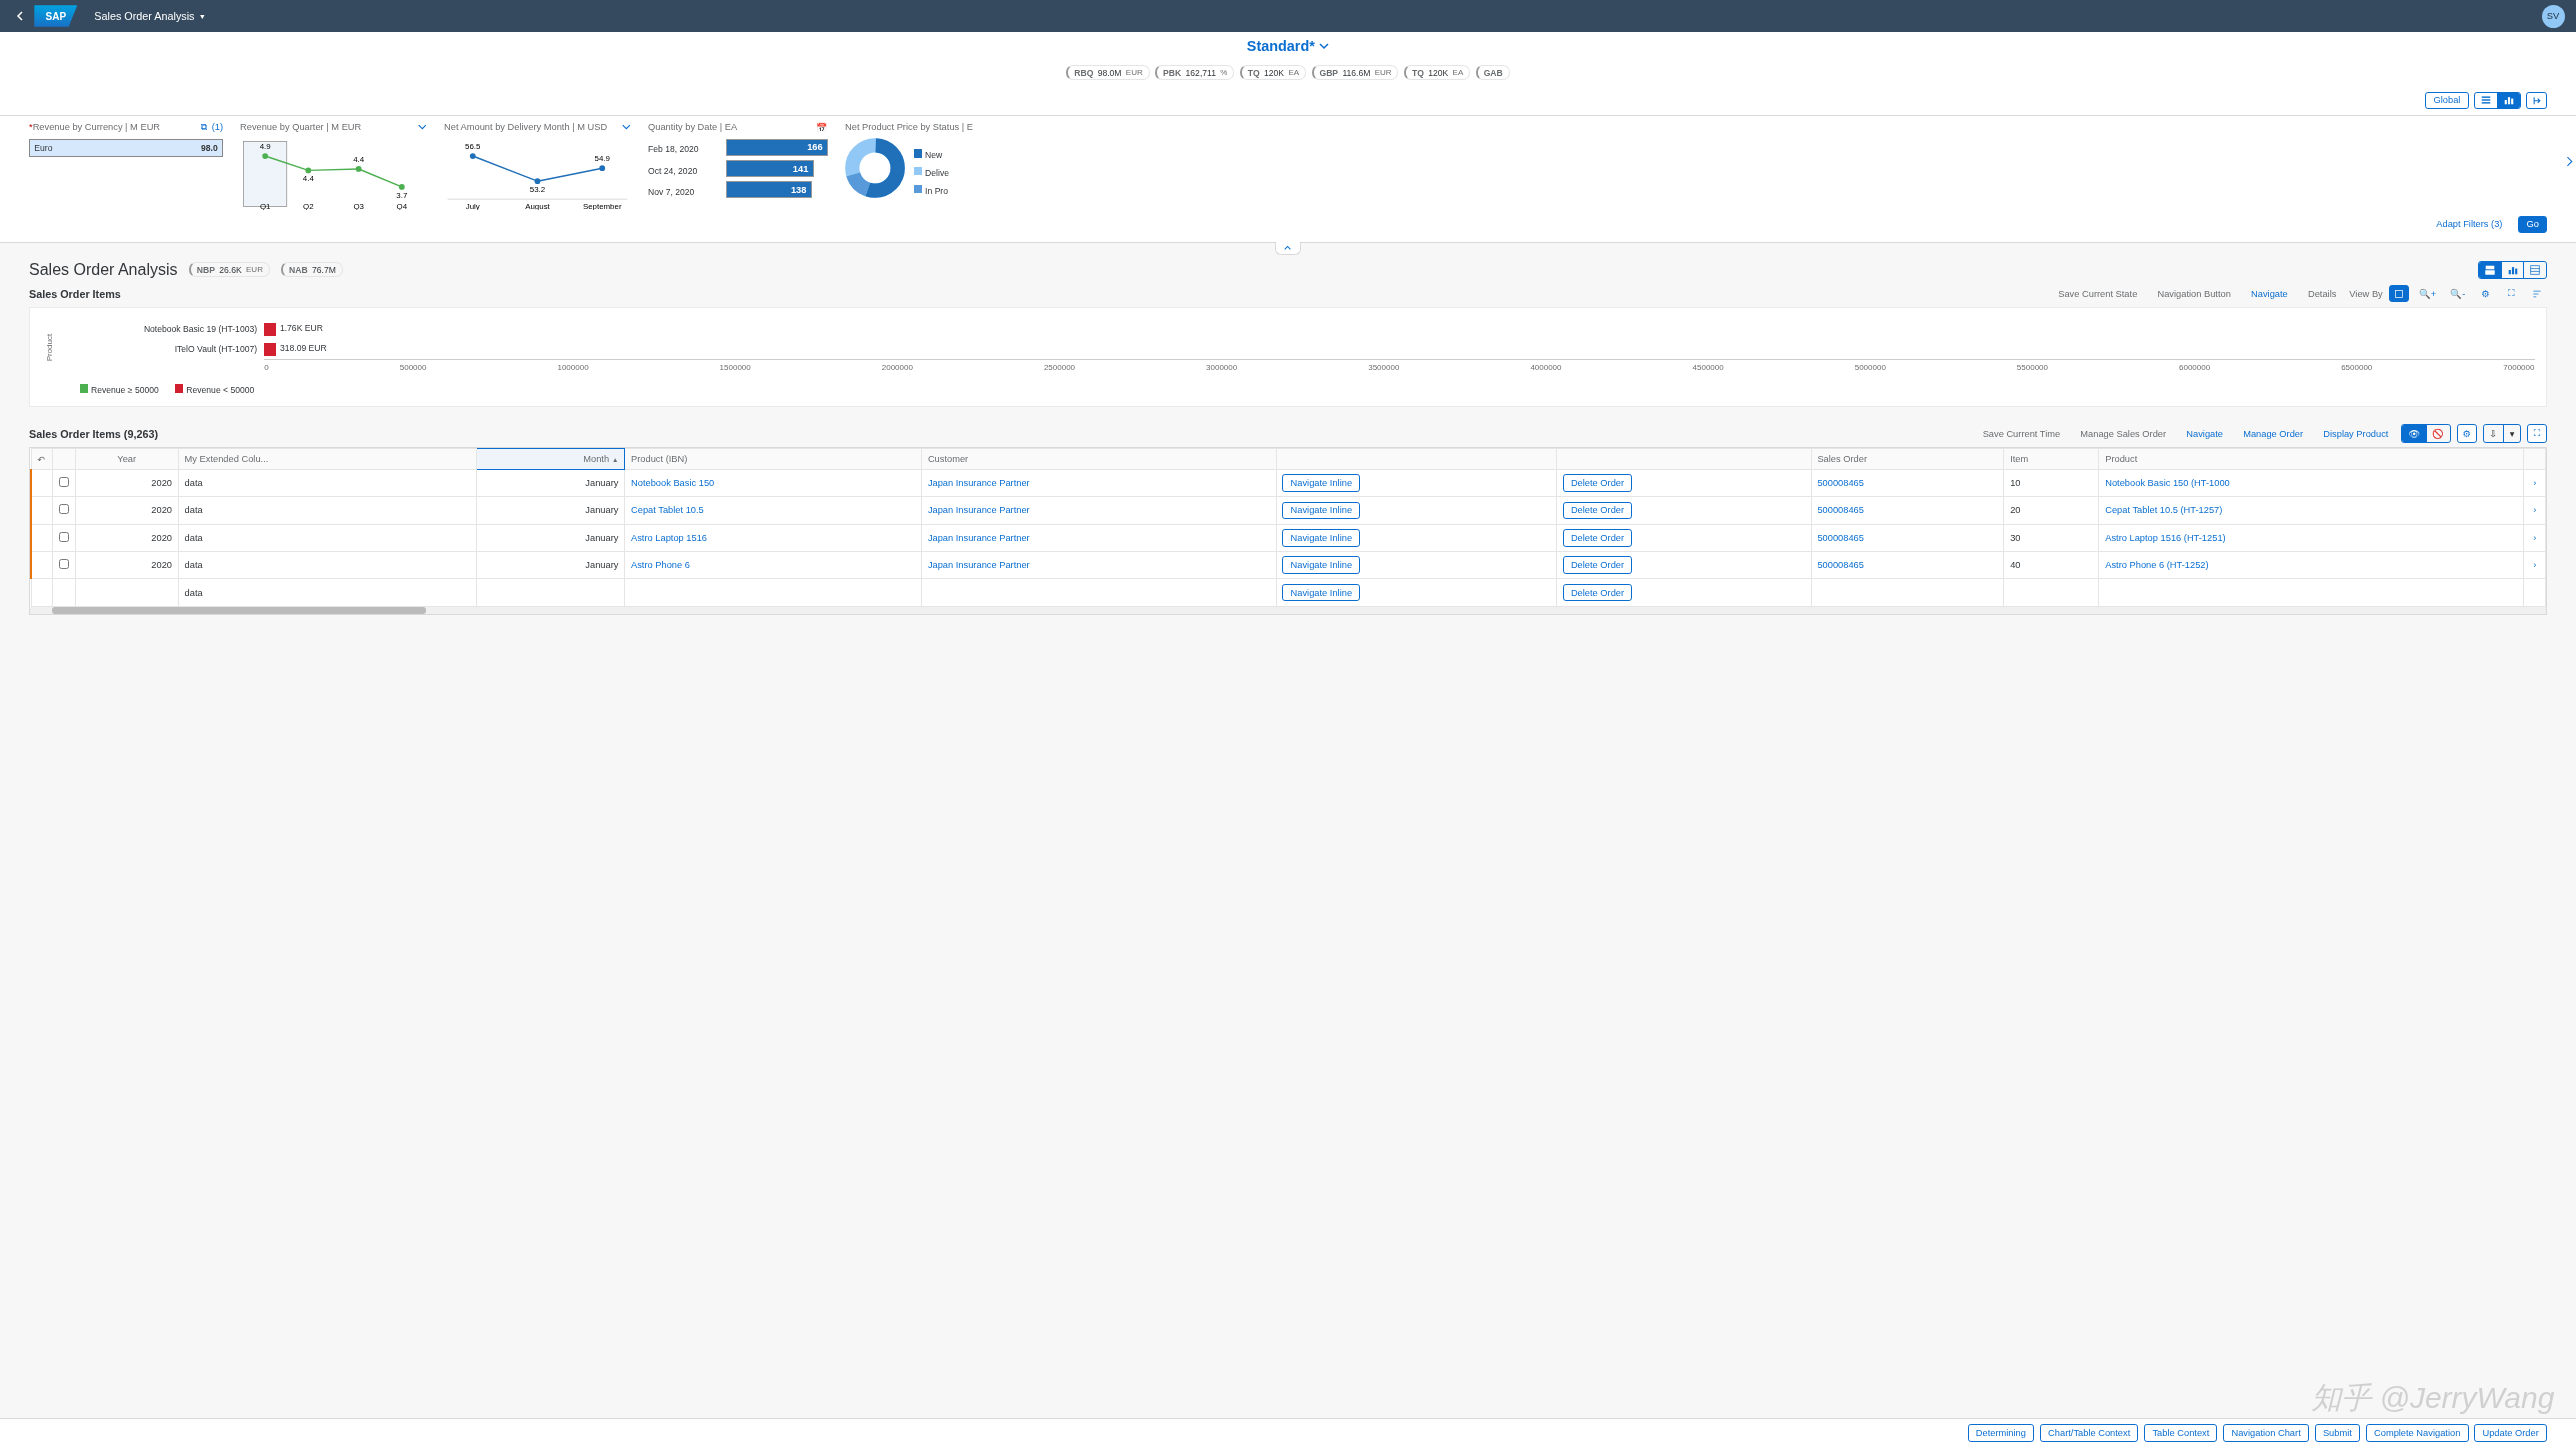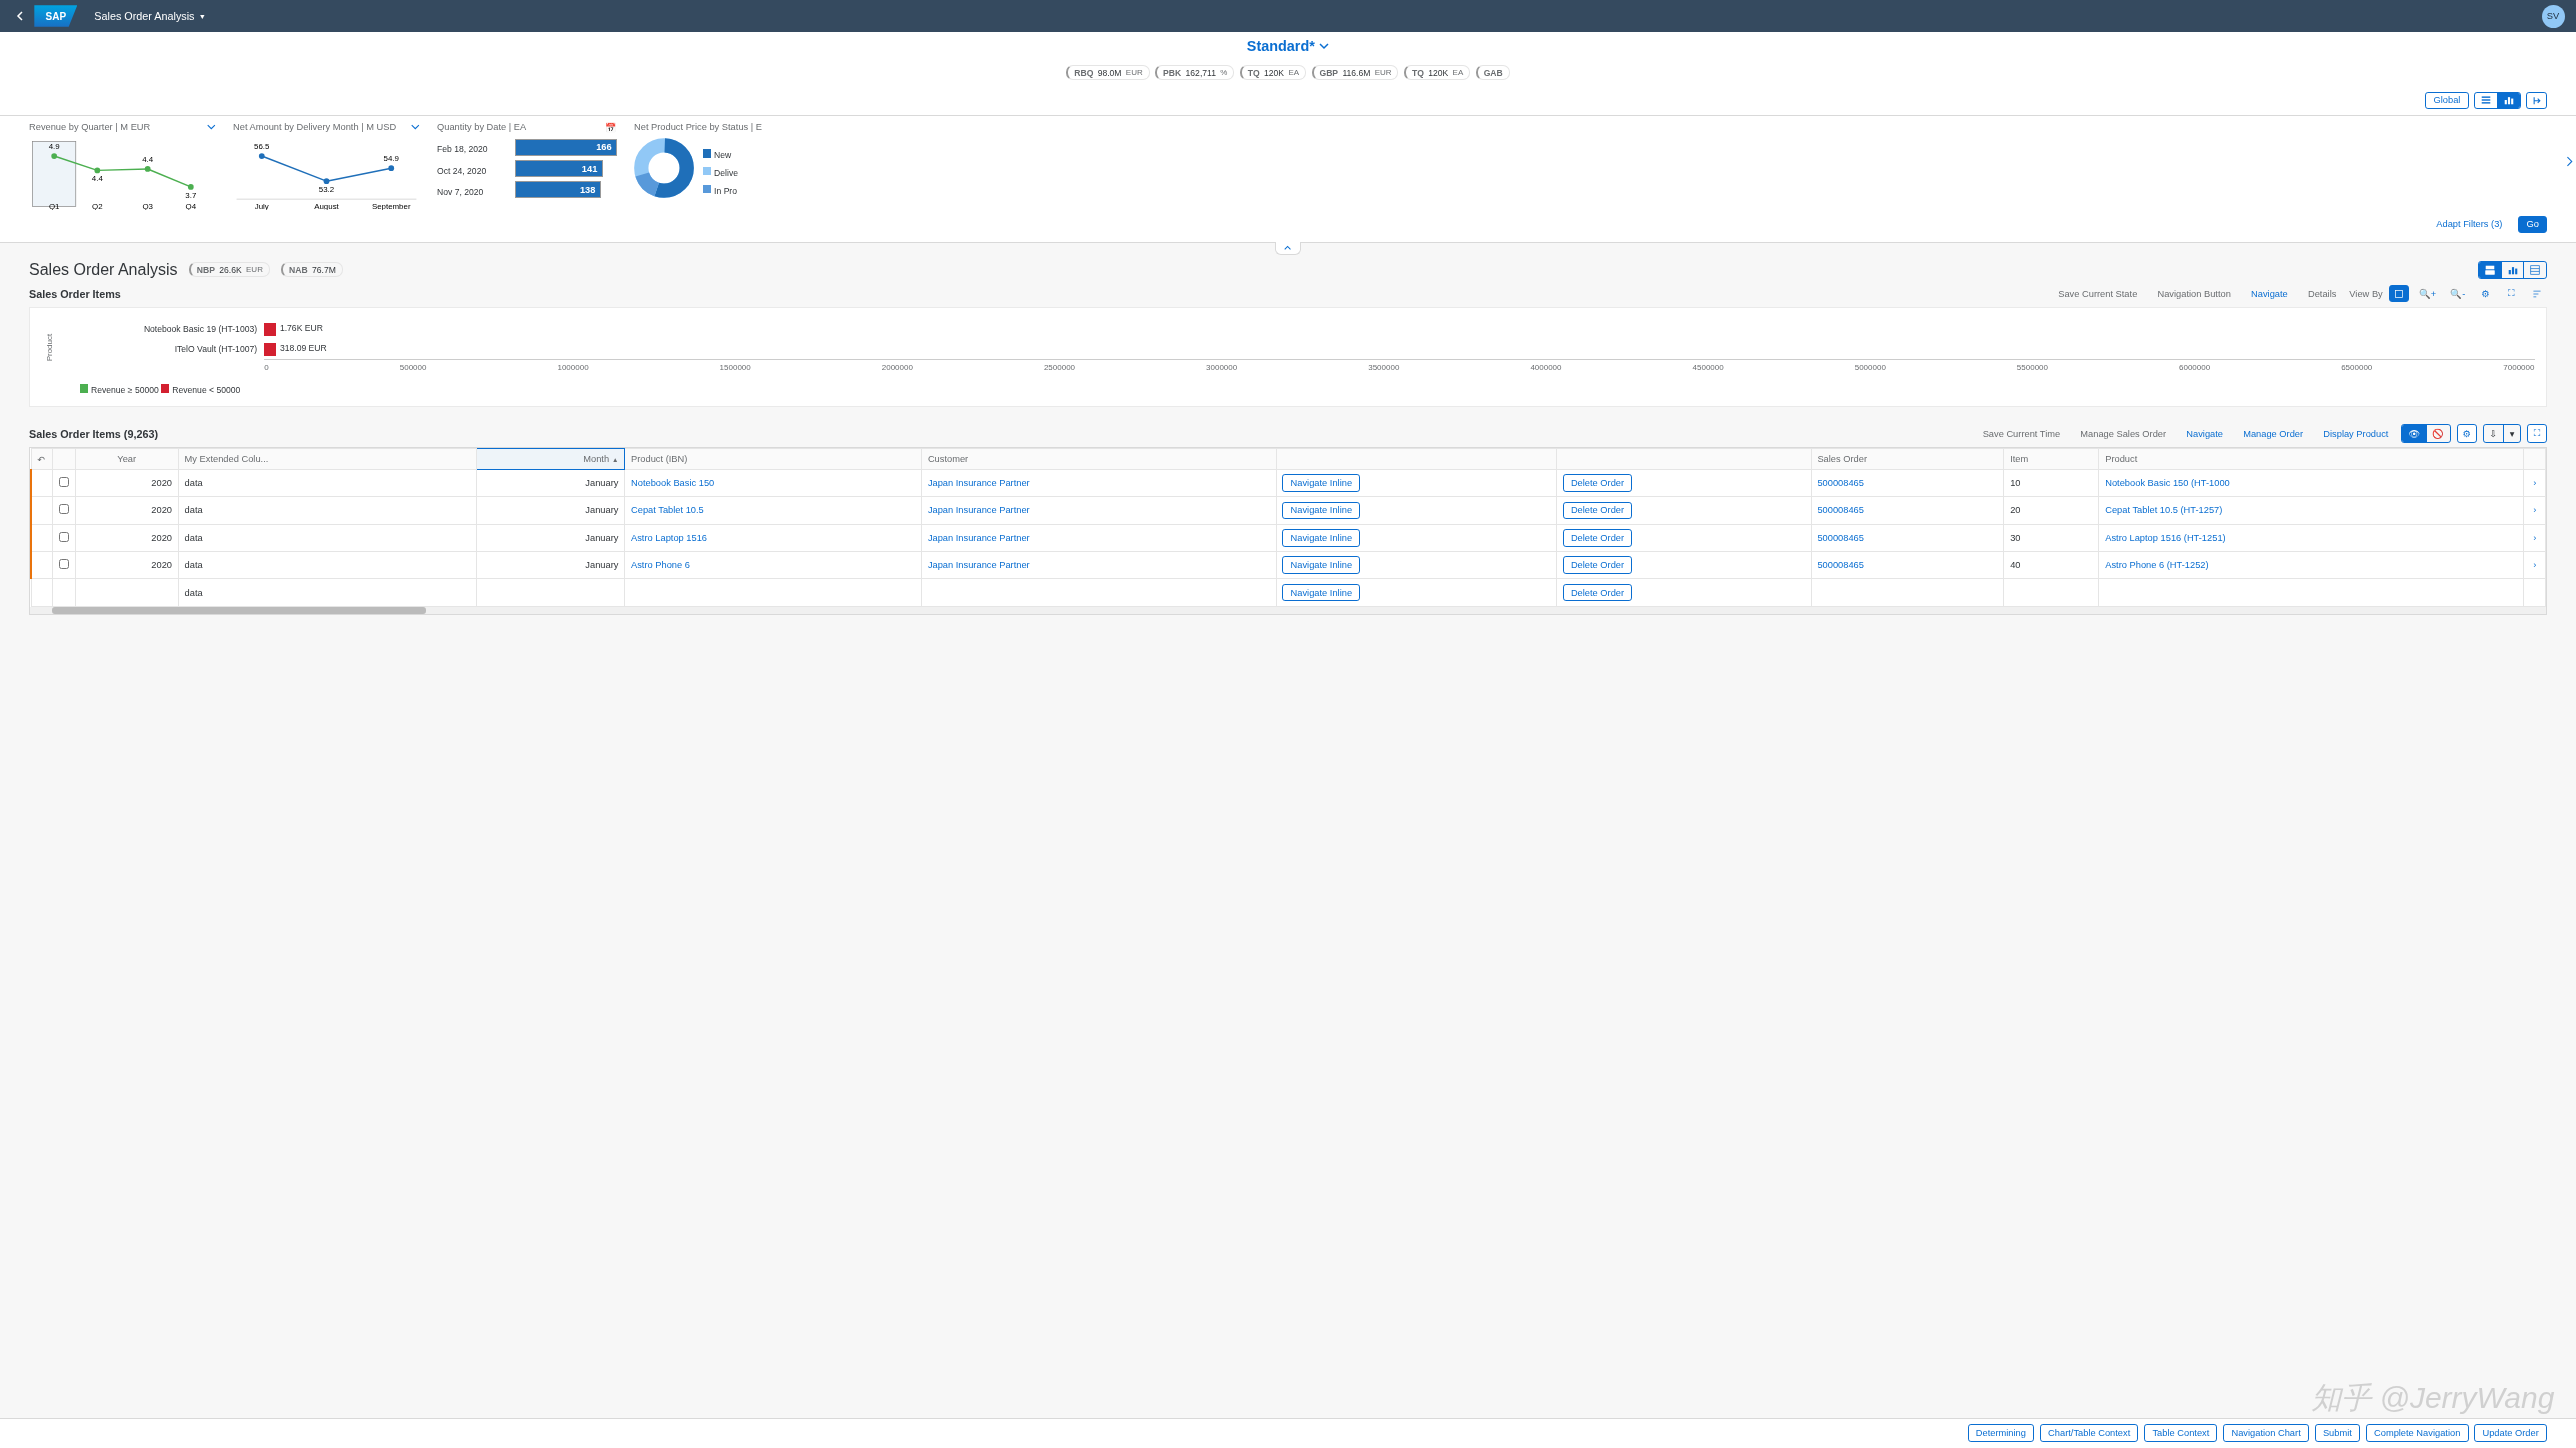--- a/index.html
+++ b/index.html
@@ -48,21 +48,21 @@
 .section-header h2 { font-size: 16px; font-weight: 400; color: #32363a;}
 .section-toolbar { margin-left: auto; display: flex; gap: 5.8px; align-items: center;}
 .subsection { display: flex; align-items: center; gap: 11.5px; margin: 4.3px 0;}
 .subsection h3 { font-size: 10.8px; font-weight: 600; color: #32363a;}
 .chart-area { background: #fff; padding: 11.5px; border: 0.7px solid #eaeaea;}
 .hbar-row { display: flex; align-items: center; height: 20px;}
 .hbar-label { width: 208px; text-align: right; padding-right: 7.2px; font-size: 8.6px; color: #32363a;}
 .hbar-track { flex: 1; position: relative; height: 13px;}
 .hbar-fill { height: 100%;}
 .hbar-val { position: absolute; font-size: 8.6px; top: 0;}
-.legend { display: flex; gap: 2px; font-size: 8.6px; margin-top: 8.6px; padding-left: 38px;}
+.legend { display: flex; gap: 16px; font-size: 8.6px; margin-top: 8.6px; padding-left: 38px;}
 .swatch { width: 8.6px; height: 8.6px; display: inline-block; margin-right: 2.9px;}
 
 .table-wrap { background: #fff; border: 0.7px solid #d9d9d9; overflow-x: auto; position: relative;}
 table { border-collapse: collapse; width: 100%; font-size: 9.3px;}
 th, td { border: 0.7px solid #e5e5e5; padding: 4.3px 5.8px; text-align: left; white-space: nowrap;}
 th { background: #fafafa; font-weight: normal; color: #6a6d70;}
 tr.row-highlight td:first-child { border-left: 2.9px solid #e9730c !important;}
 .link { color: #0a6ed1; cursor: pointer;}
 .chk { width: 10px; height: 10px;}
 .row-nav { color: #0a6ed1; cursor: pointer; text-align: center;}
@@ -148,20 +148,33 @@
     <button class="btn icon">
         <svg width="10" height="10" viewBox="0 0 14 14">
           <path d="M3 8 L11 8 M8 5 L11 8 L8 11 M3 3 L3 13" stroke="#0a6ed1" fill="none" stroke-width="1.5"></path>
         </svg>
       </button>
   </div>
 </div>
 
 <div class="viz-row">
 
+  <div class="viz" style="flex-basis:194px;">
+    <div class="viz-title">
+        <span class="req">Revenue by Currency  | M EUR</span>
+      <span class="extra">
+          <span style="cursor:pointer;">⧉</span>
+          <span>(1)</span>
+        </span>
+    </div>
+    <div class="bar-item" style="background:#d6e8fb; border:0.7px solid #888;">
+      <div style="width:72px; padding-left:4.3px;">Euro</div>
+      <div style="flex:1; text-align:right; padding-right:4.3px; font-weight:bold;">98.0</div>
+    </div>
+  </div>
 
   <div class="viz" style="flex-basis:187px;">
     <div class="viz-title">
         <span>Revenue by Quarter  | M EUR</span>
       <span class="extra">
           <svg width="8.6" height="8.6" viewBox="0 0 12 12">
             <path d="M1 3 L6 8 L11 3" stroke="#0a6ed1" fill="none" stroke-width="1.5"></path>
           </svg>
         </span>
     </div>

